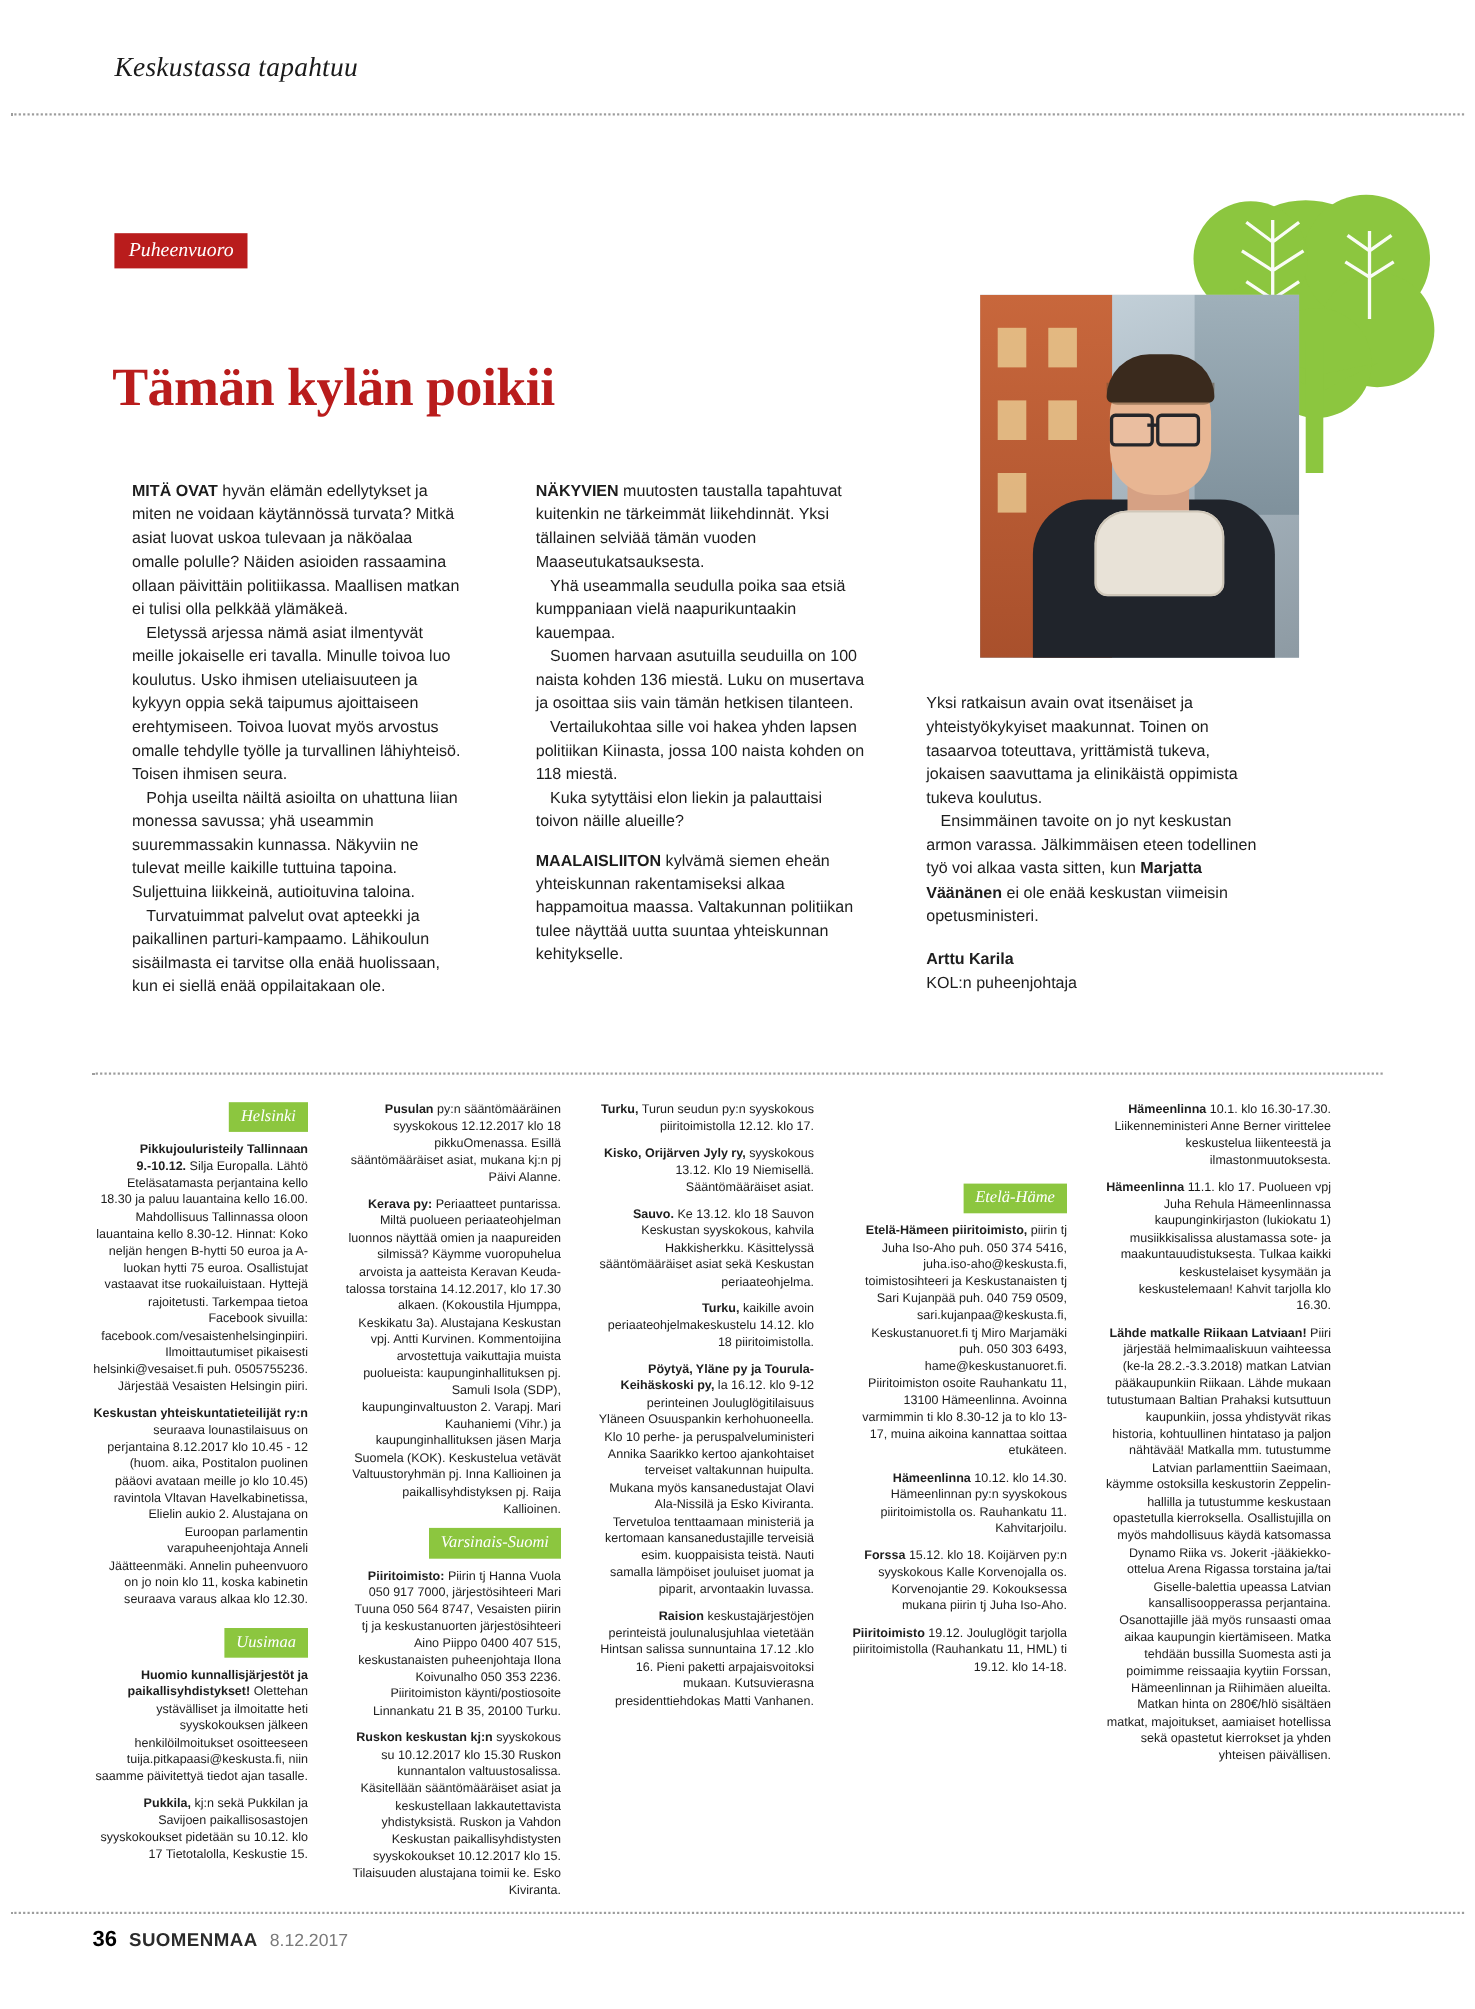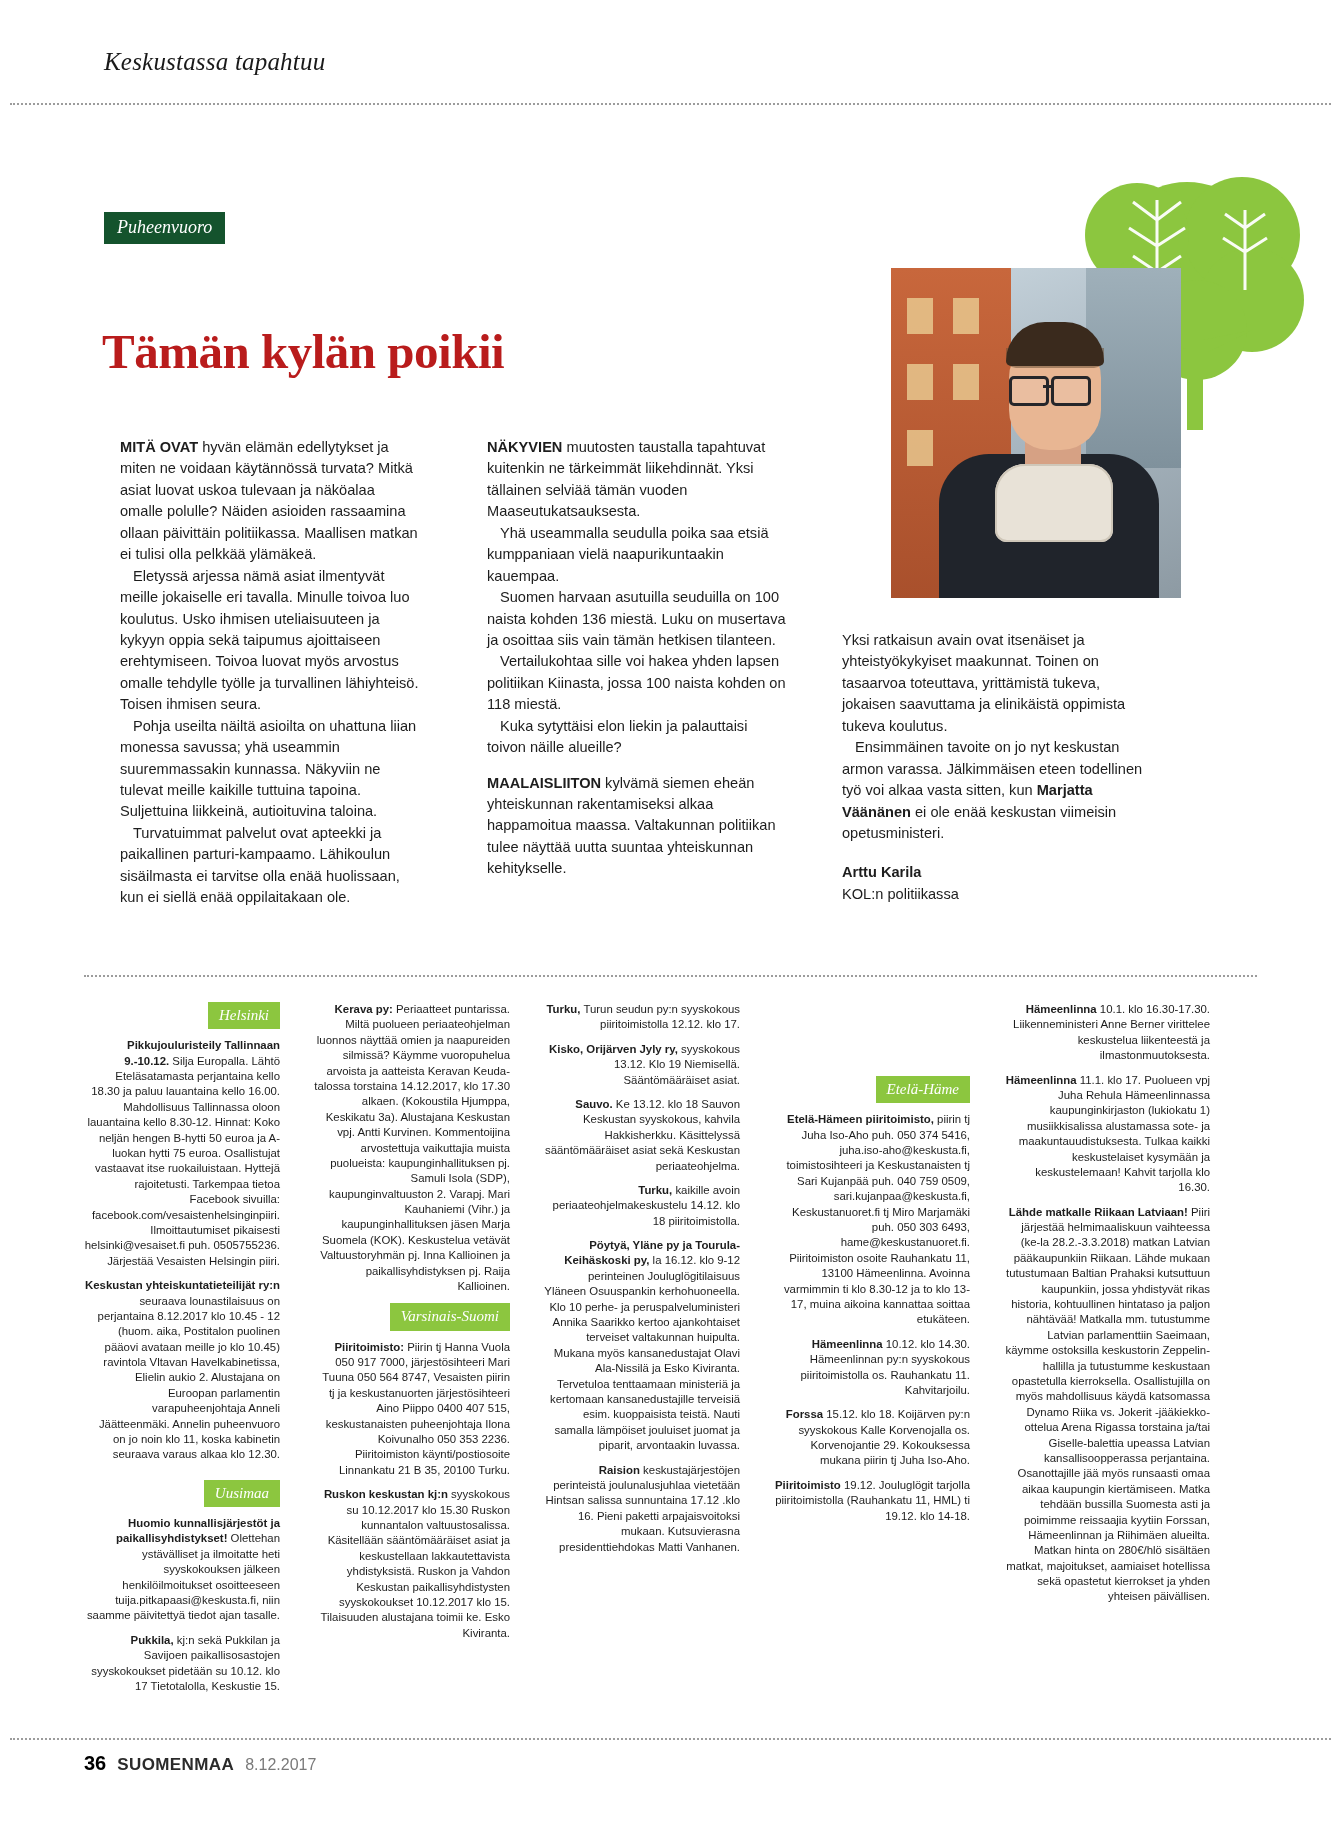--- a/index.html
+++ b/index.html
@@ -48,21 +48,21 @@
     width: 280px;
     height: 290px;
     z-index: 0;
   }
 
   
   .kicker {
     position: absolute;
     left: 104px;
     top: 212px;
-    background: #14532d;
+    background: #b91c1c;
     color: #ffffff;
     font-family: "Liberation Serif", serif;
     font-style: italic;
     font-size: 18px;
     padding: 5px 13px 6px 13px;
     z-index: 3;
   }
 
   
   .headline {
@@ -299,38 +299,39 @@
     <p>Vertailukohtaa sille voi hakea yhden lapsen politiikan Kiinasta, jossa 100 naista kohden on 118 miestä.</p>
     <p>Kuka sytyttäisi elon liekin ja palauttaisi toivon näille alueille?</p>
     <p class="first" style="margin-top:14px"><b>MAALAISLIITON</b> kylvämä siemen eheän yhteiskunnan rakentamiseksi alkaa happamoitua maassa. Valtakunnan politiikan tulee näyttää uutta suuntaa yhteiskunnan kehitykselle.</p>
   </div>
 
   <div class="art-col col3">
     <p class="first">Yksi ratkaisun avain ovat itsenäiset ja yhteistyökykyiset maakunnat. Toinen on tasaarvoa toteuttava, yrittämistä tukeva, jokaisen saavuttama ja elinikäistä oppimista tukeva koulutus.</p>
     <p>Ensimmäinen tavoite on jo nyt keskustan armon varassa. Jälkimmäisen eteen todellinen työ voi alkaa vasta sitten, kun <b>Marjatta Väänänen</b> ei ole enää keskustan viimeisin opetusministeri.</p>
     <div class="sig">
       <div><b>Arttu Karila</b></div>
-      <div>KOL:n politiikassa</div>
+      <div>KOL:n puheenjohtaja</div>
     </div>
   </div>
 
   <div class="mid-rule"></div>
 
   <div class="listings">
 
     <div class="lcol c1">
       <div class="city-tag">Helsinki</div>
       <p><b>Pikkujouluristeily Tallinnaan 9.-10.12.</b> Silja Europalla. Lähtö Eteläsatamasta perjantaina kello 18.30 ja paluu lauantaina kello 16.00. Mahdollisuus Tallinnassa oloon lauantaina kello 8.30-12. Hinnat: Koko neljän hengen B-hytti 50 euroa ja A-luokan hytti 75 euroa. Osallistujat vastaavat itse ruokailuistaan. Hyttejä rajoitetusti. Tarkempaa tietoa Facebook sivuilla: facebook.com/vesaistenhelsinginpiiri. Ilmoittautumiset pikaisesti helsinki@vesaiset.fi puh. 0505755236. Järjestää Vesaisten Helsingin piiri.</p>
       <p><b>Keskustan yhteiskuntatieteilijät ry:n</b> seuraava lounastilaisuus on perjantaina 8.12.2017 klo 10.45 - 12 (huom. aika, Postitalon puolinen pääovi avataan meille jo klo 10.45) ravintola Vltavan Havelkabinetissa, Elielin aukio 2. Alustajana on Euroopan parlamentin varapuheenjohtaja Anneli Jäätteenmäki. Annelin puheenvuoro on jo noin klo 11, koska kabinetin seuraava varaus alkaa klo 12.30.</p>
       <div class="city-tag spaced">Uusimaa</div>
       <p><b>Huomio kunnallisjärjestöt ja paikallisyhdistykset!</b> Olettehan ystävälliset ja ilmoitatte heti syyskokouksen jälkeen henkilöilmoitukset osoitteeseen tuija.pitkapaasi@keskusta.fi, niin saamme päivitettyä tiedot ajan tasalle.</p>
       <p><b>Pukkila,</b> kj:n sekä Pukkilan ja Savijoen paikallisosastojen syyskokoukset pidetään su 10.12. klo 17 Tietotalolla, Keskustie 15.</p>
     </div>
 
     <div class="lcol c2">
+      <p><b>Pusulan</b> py:n sääntömääräinen syyskokous 12.12.2017 klo 18 pikkuOmenassa. Esillä sääntömääräiset asiat, mukana kj:n pj Päivi Alanne.</p>
       <p><b>Kerava py:</b> Periaatteet puntarissa. Miltä puolueen periaateohjelman luonnos näyttää omien ja naapureiden silmissä? Käymme vuoropuhelua arvoista ja aatteista Keravan Keuda-talossa torstaina 14.12.2017, klo 17.30 alkaen. (Kokoustila Hjumppa, Keskikatu 3a). Alustajana Keskustan vpj. Antti Kurvinen. Kommentoijina arvostettuja vaikuttajia muista puolueista: kaupunginhallituksen pj. Samuli Isola (SDP), kaupunginvaltuuston 2. Varapj. Mari Kauhaniemi (Vihr.) ja kaupunginhallituksen jäsen Marja Suomela (KOK). Keskustelua vetävät Valtuustoryhmän pj. Inna Kallioinen ja paikallisyhdistyksen pj. Raija Kallioinen.</p>
       <div class="city-tag">Varsinais-Suomi</div>
       <p><b>Piiritoimisto:</b> Piirin tj Hanna Vuola 050 917 7000, järjestösihteeri Mari Tuuna 050 564 8747, Vesaisten piirin tj ja keskustanuorten järjestösihteeri Aino Piippo 0400 407 515, keskustanaisten puheenjohtaja Ilona Koivunalho 050 353 2236. Piiritoimiston käynti/postiosoite Linnankatu 21 B 35, 20100 Turku.</p>
       <p><b>Ruskon keskustan kj:n</b> syyskokous su 10.12.2017 klo 15.30 Ruskon kunnantalon valtuustosalissa. Käsitellään sääntömääräiset asiat ja keskustellaan lakkautettavista yhdistyksistä. Ruskon ja Vahdon Keskustan paikallisyhdistysten syyskokoukset 10.12.2017 klo 15. Tilaisuuden alustajana toimii ke. Esko Kiviranta.</p>
     </div>
 
     <div class="lcol c3">
       <p><b>Turku,</b> Turun seudun py:n syyskokous piiritoimistolla 12.12. klo 17.</p>
       <p><b>Kisko, Orijärven Jyly ry,</b> syyskokous 13.12. Klo 19 Niemisellä. Sääntömääräiset asiat.</p>
       <p><b>Sauvo.</b> Ke 13.12. klo 18 Sauvon Keskustan syyskokous, kahvila Hakkisherkku. Käsittelyssä sääntömääräiset asiat sekä Keskustan periaateohjelma.</p>

